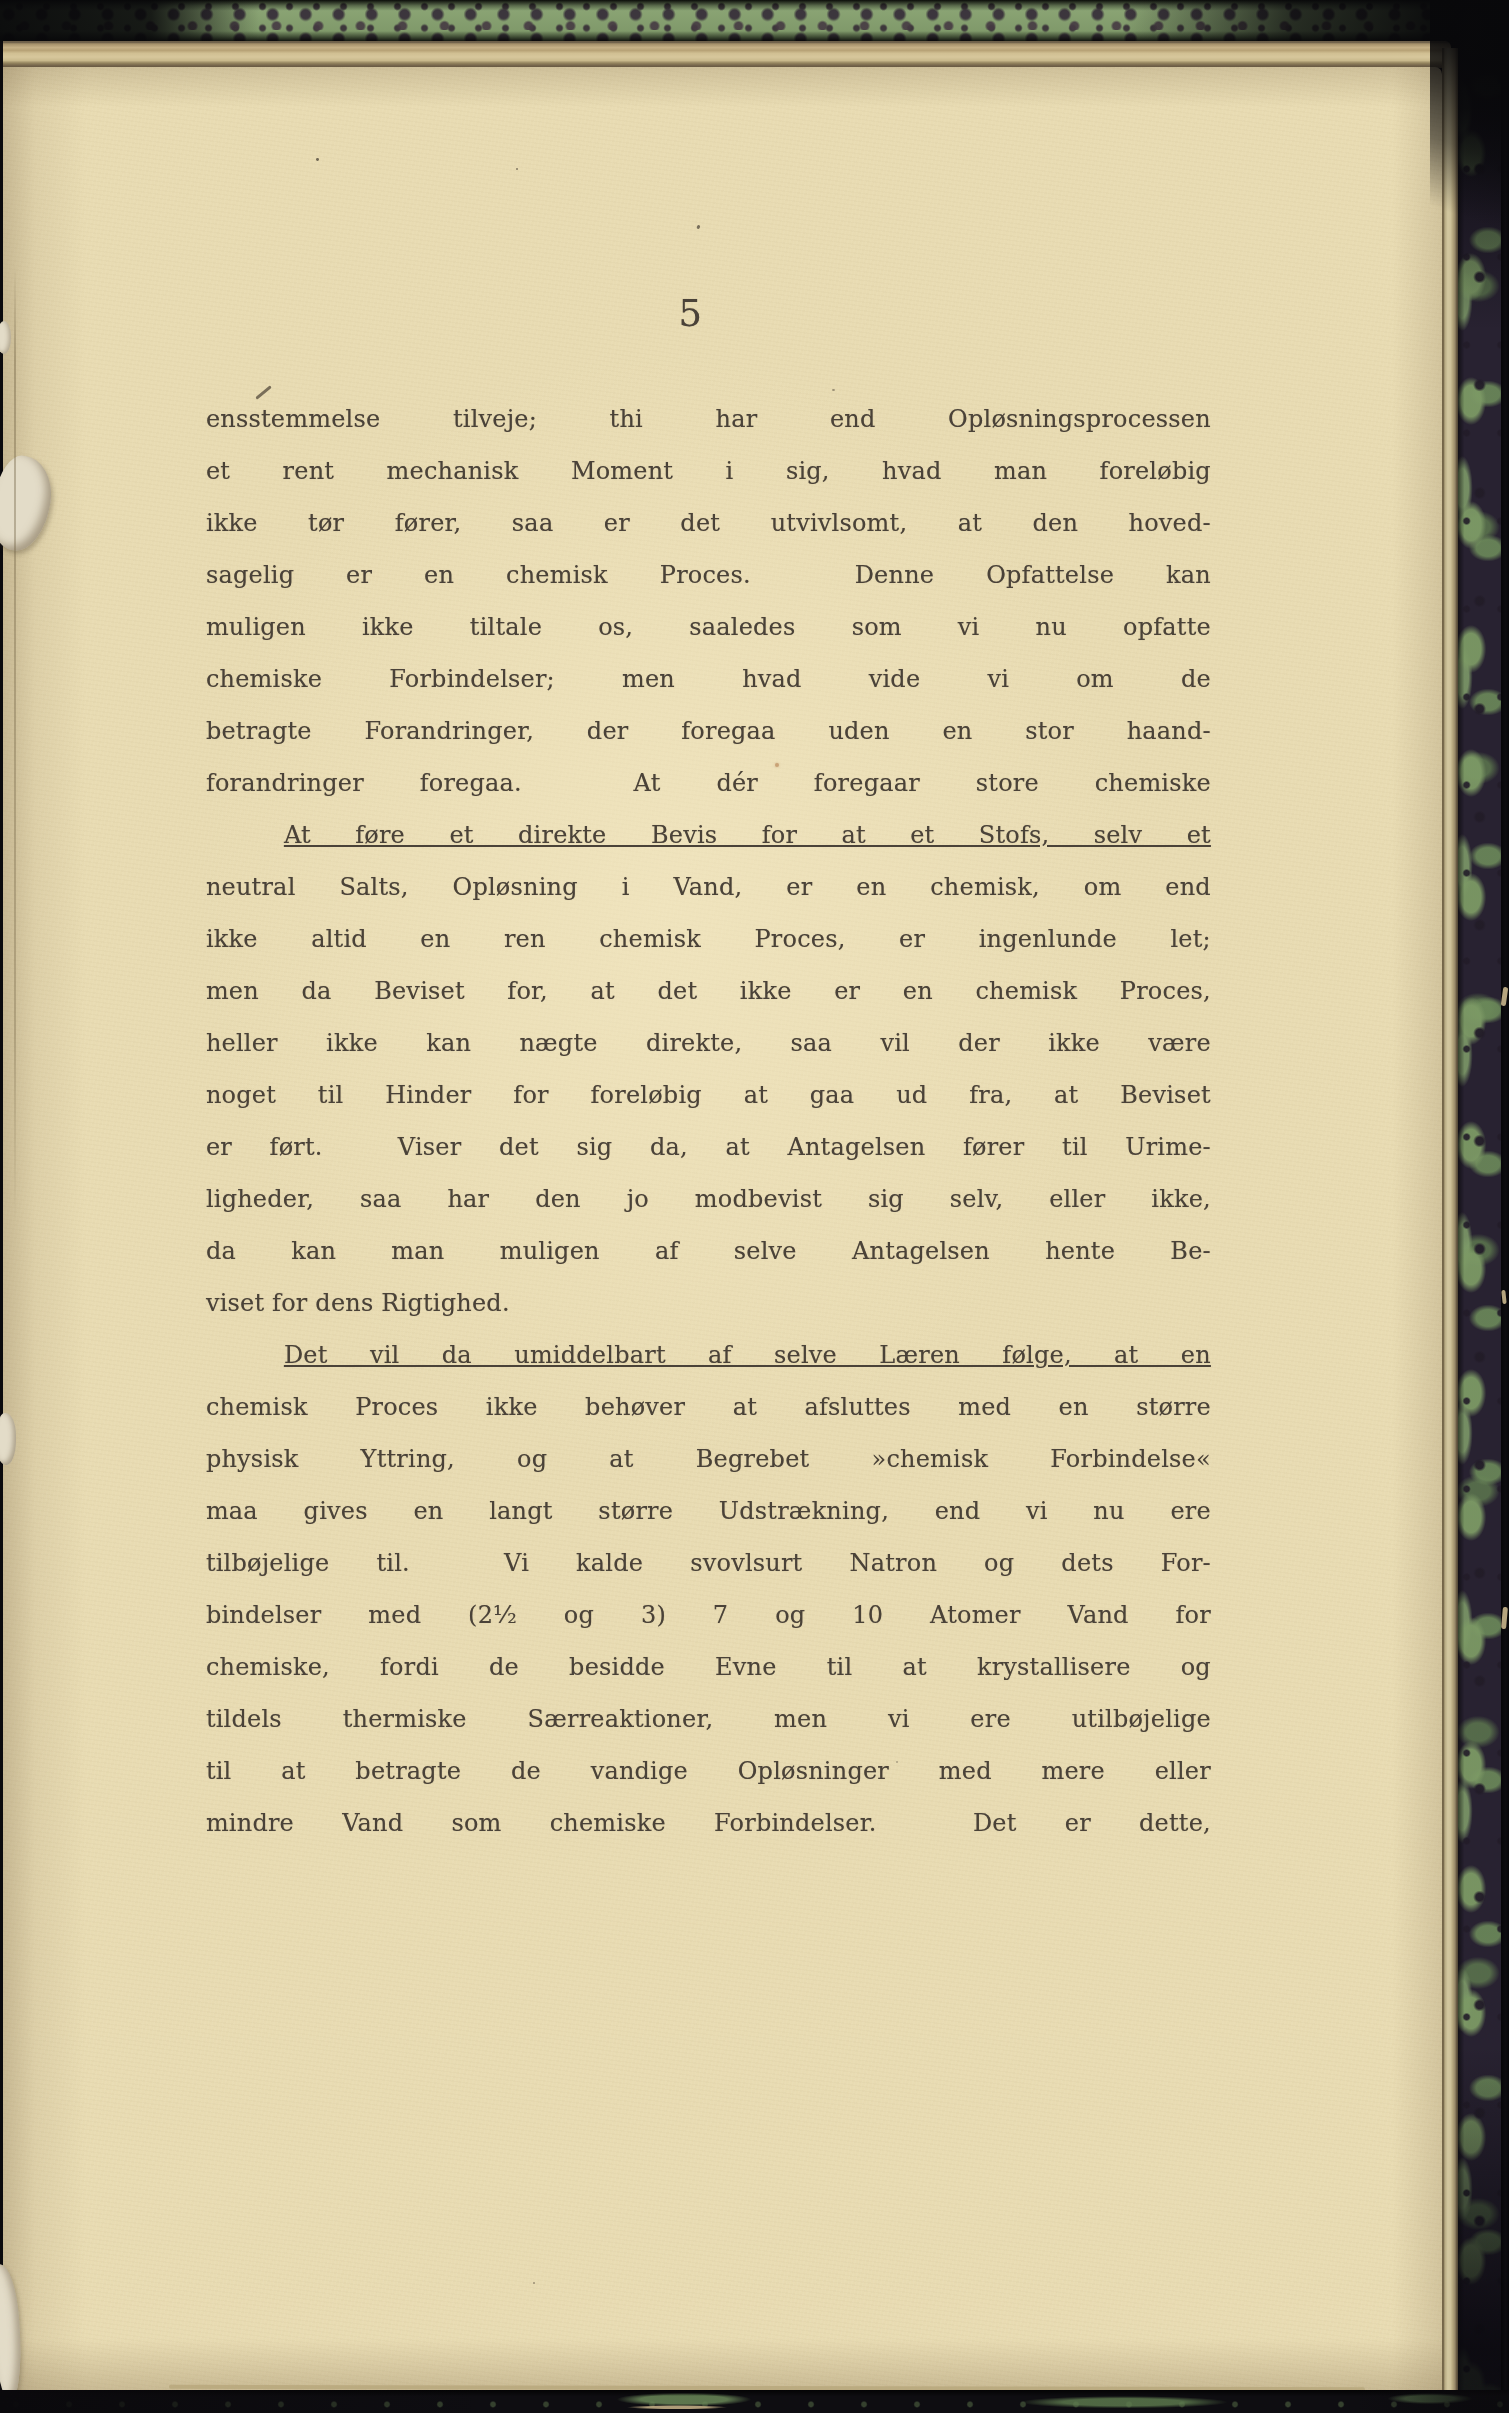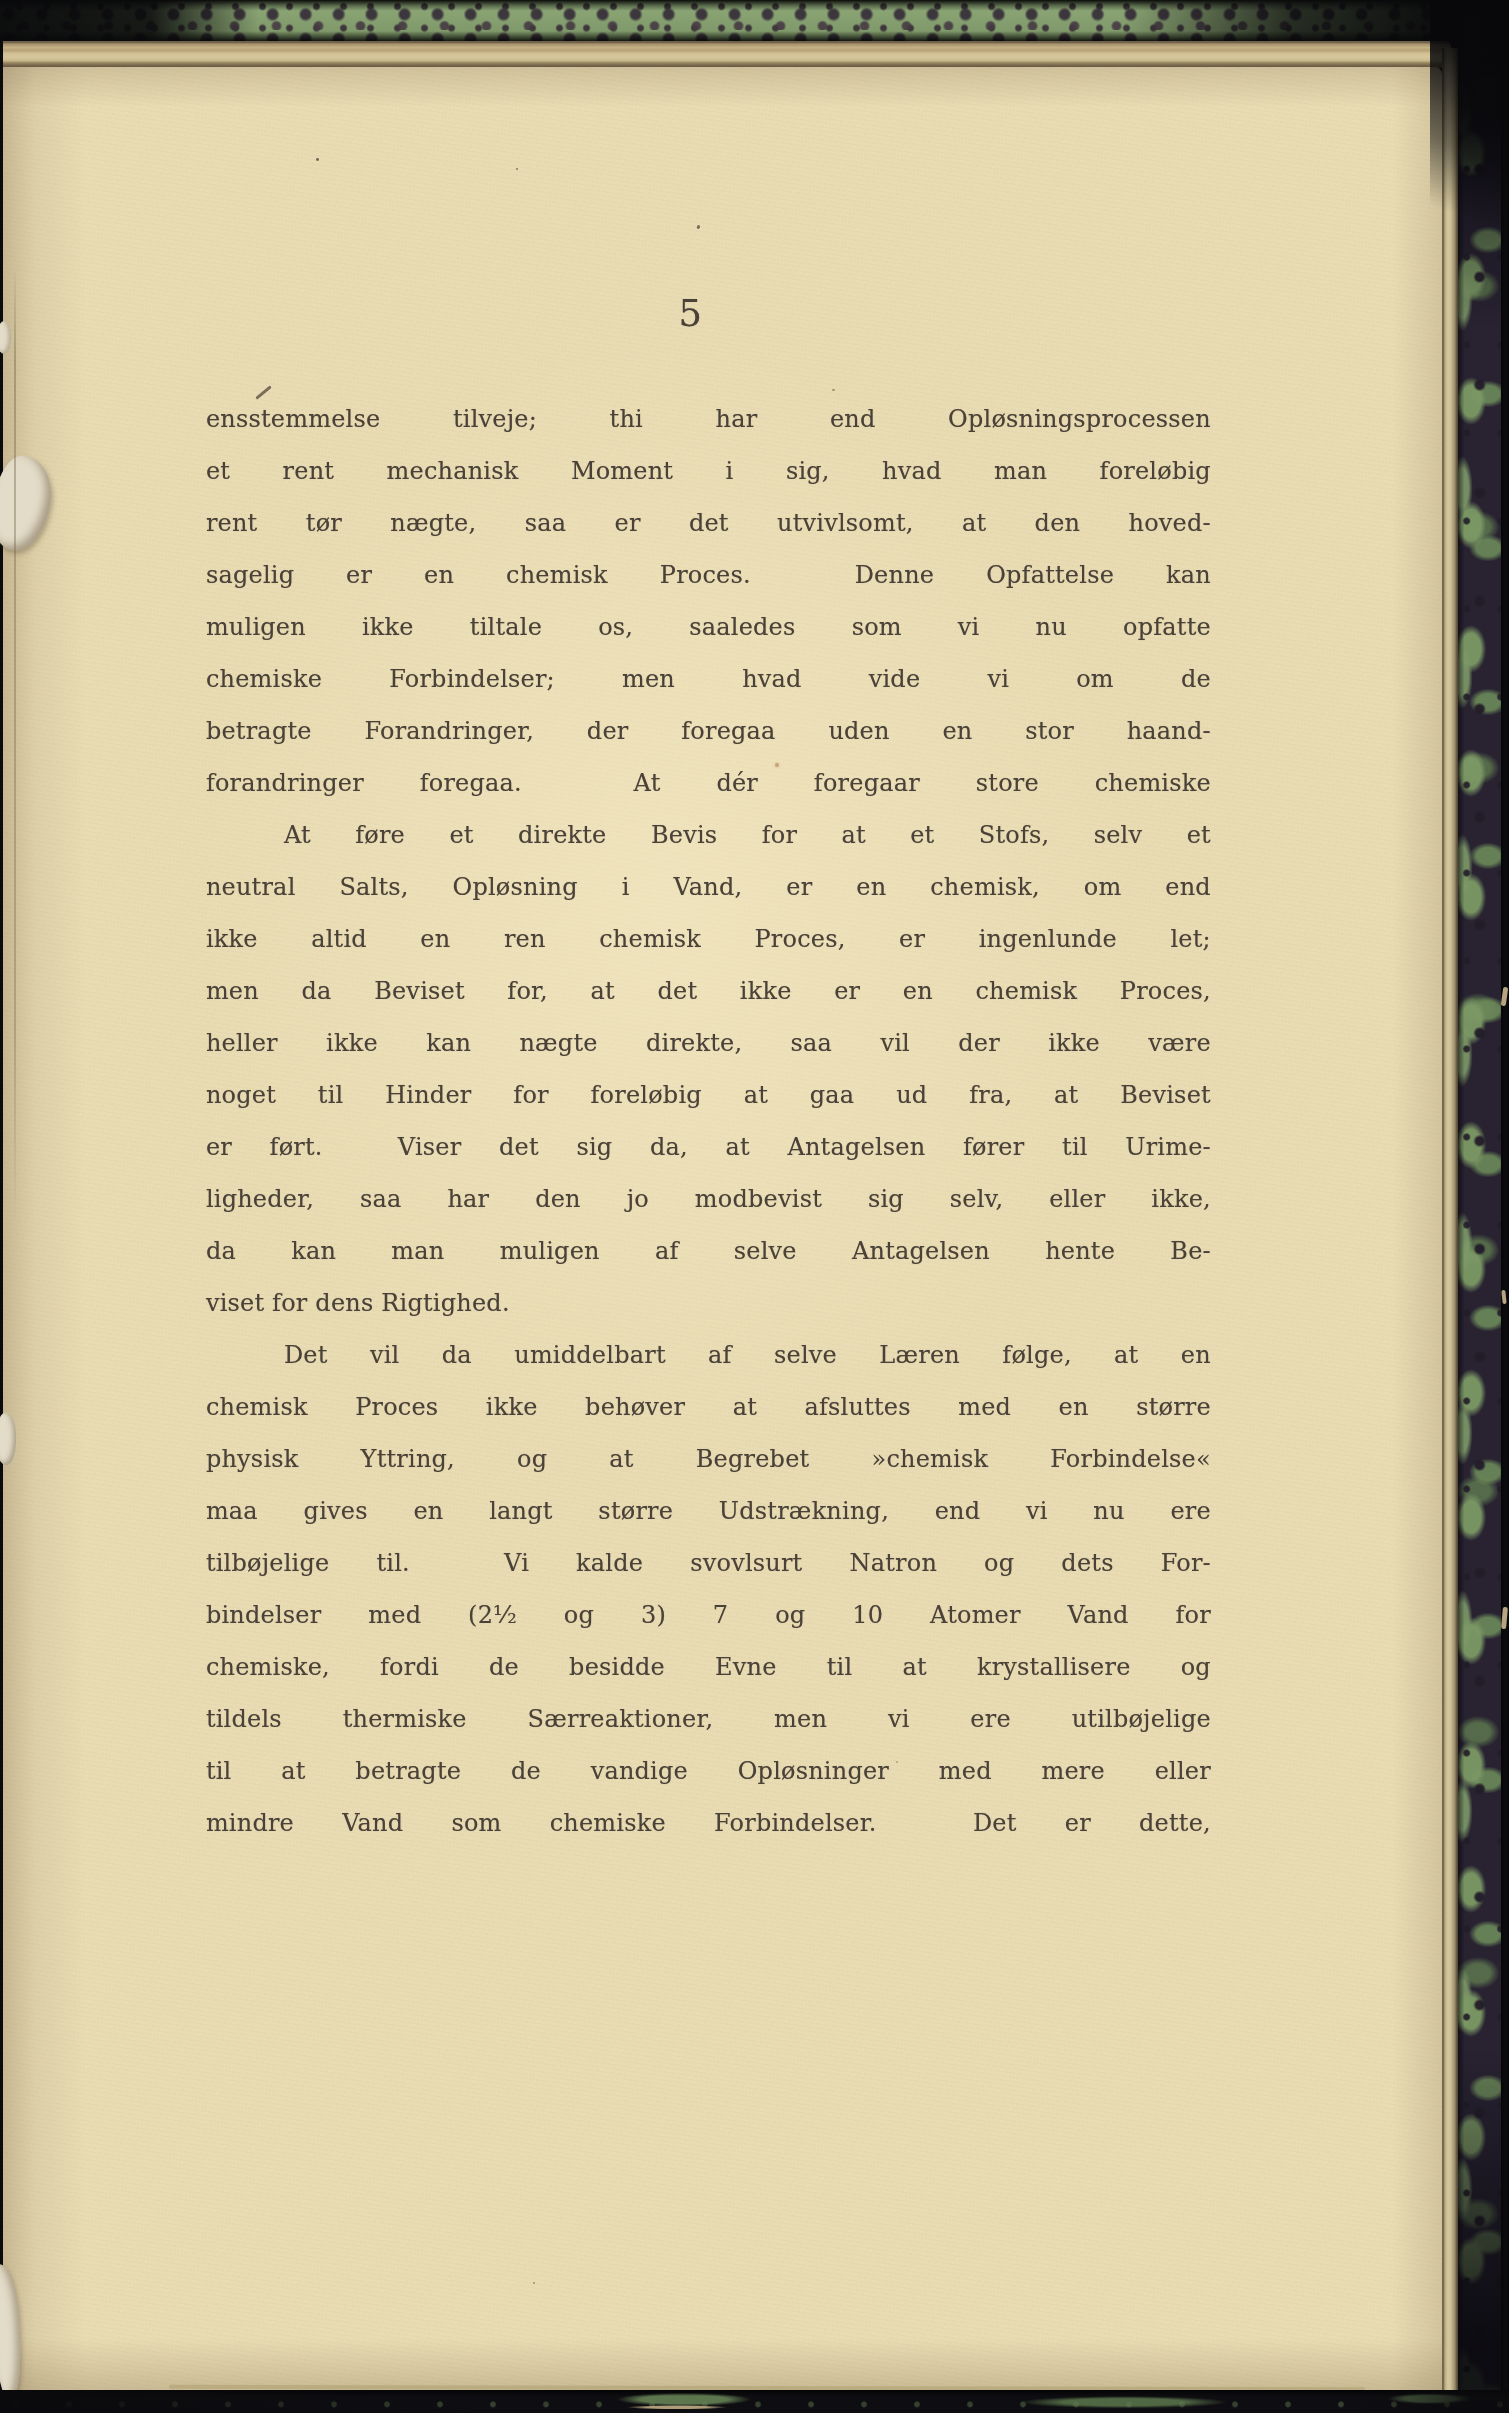--- a/index.html
+++ b/index.html
@@ -109,21 +109,21 @@
     letter-spacing: 0.2px;
   }
   .line {
     height: 52px;
     line-height: 52px;
     text-align: justify;
     text-align-last: justify;
     white-space: normal;
   }
   .line.para-end { text-align-last: left; }
-  .line.indent { text-indent: 78px; }
+  .line.indent { text-indent: 78px; text-decoration: underline; }
 
   
   .blob { background: #e3dcc8; }
   .blob-a {
     left: -8.6px; top: 389px; width: 56px; height: 95px;
     border-radius: 42% 58% 55% 45% / 50% 46% 58% 42%;
     box-shadow: inset -5.8px -3.6px 8.6px rgba(118,102,76,.55), 2.2px 2.9px 5px rgba(80,70,50,.35);
     transform: rotate(8deg);
   }
   .blob-b {
@@ -180,21 +180,21 @@
   </div>
 
   <div class="abs edge-top"></div>
   <div class="abs edge-right"></div>
 
   <div class="abs page">
     <div class="page-number">5</div>
     <div class="text-block">
         <div class="line">ensstemmelse tilveje; thi har end Opløsningsprocessen</div>
         <div class="line">et rent mechanisk Moment i sig, hvad man foreløbig</div>
-        <div class="line">rent tør nægte, saa er det utvivlsomt, at den hoved-</div>
+        <div class="line">ikke tør fører, saa er det utvivlsomt, at den hoved-</div>
         <div class="line">sagelig er en chemisk Proces.&nbsp; Denne Opfattelse kan</div>
         <div class="line">muligen ikke tiltale os, saaledes som vi nu opfatte</div>
         <div class="line">chemiske Forbindelser; men hvad vide vi om de</div>
         <div class="line">betragte Forandringer, der foregaa uden en stor haand-</div>
         <div class="line">forandringer foregaa.&nbsp; At dér foregaar store chemiske</div>
         <div class="line indent">At føre et direkte Bevis for at et Stofs, selv et</div>
         <div class="line">neutral Salts, Opløsning i Vand, er en chemisk, om end</div>
         <div class="line">ikke altid en ren chemisk Proces, er ingenlunde let;</div>
         <div class="line">men da Beviset for, at det ikke er en chemisk Proces,</div>
         <div class="line">heller ikke kan nægte direkte, saa vil der ikke være</div>

